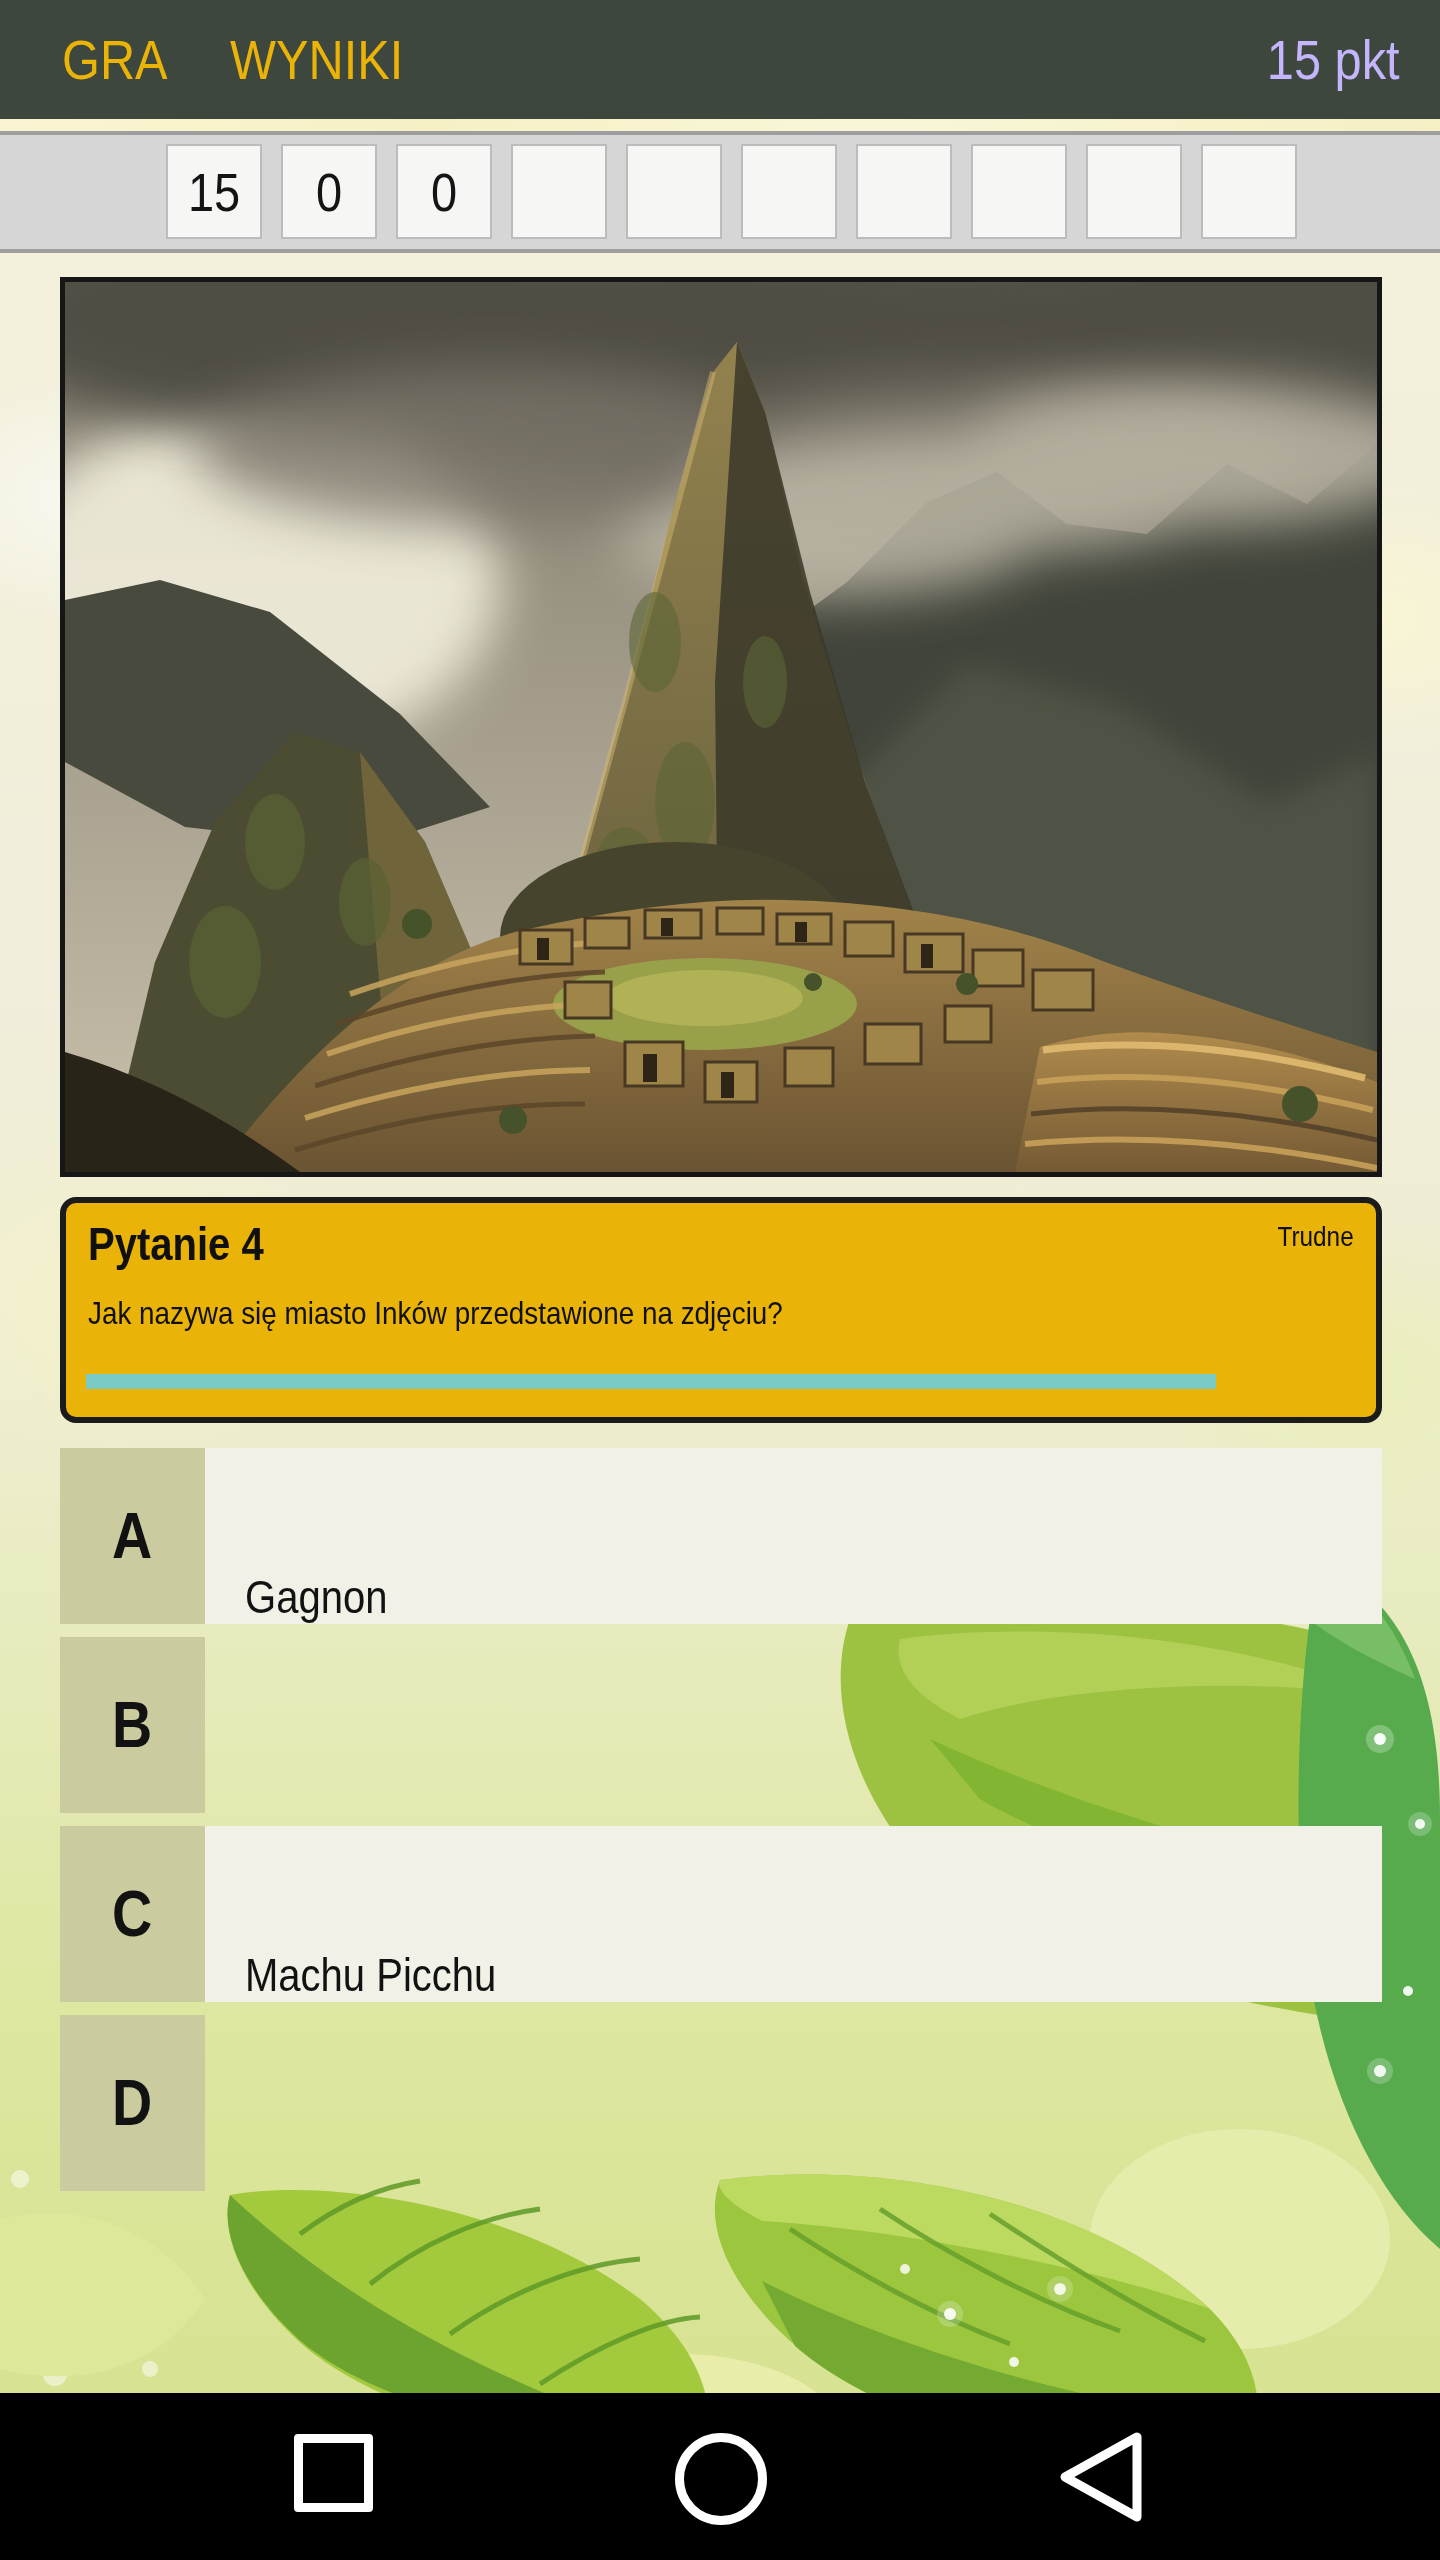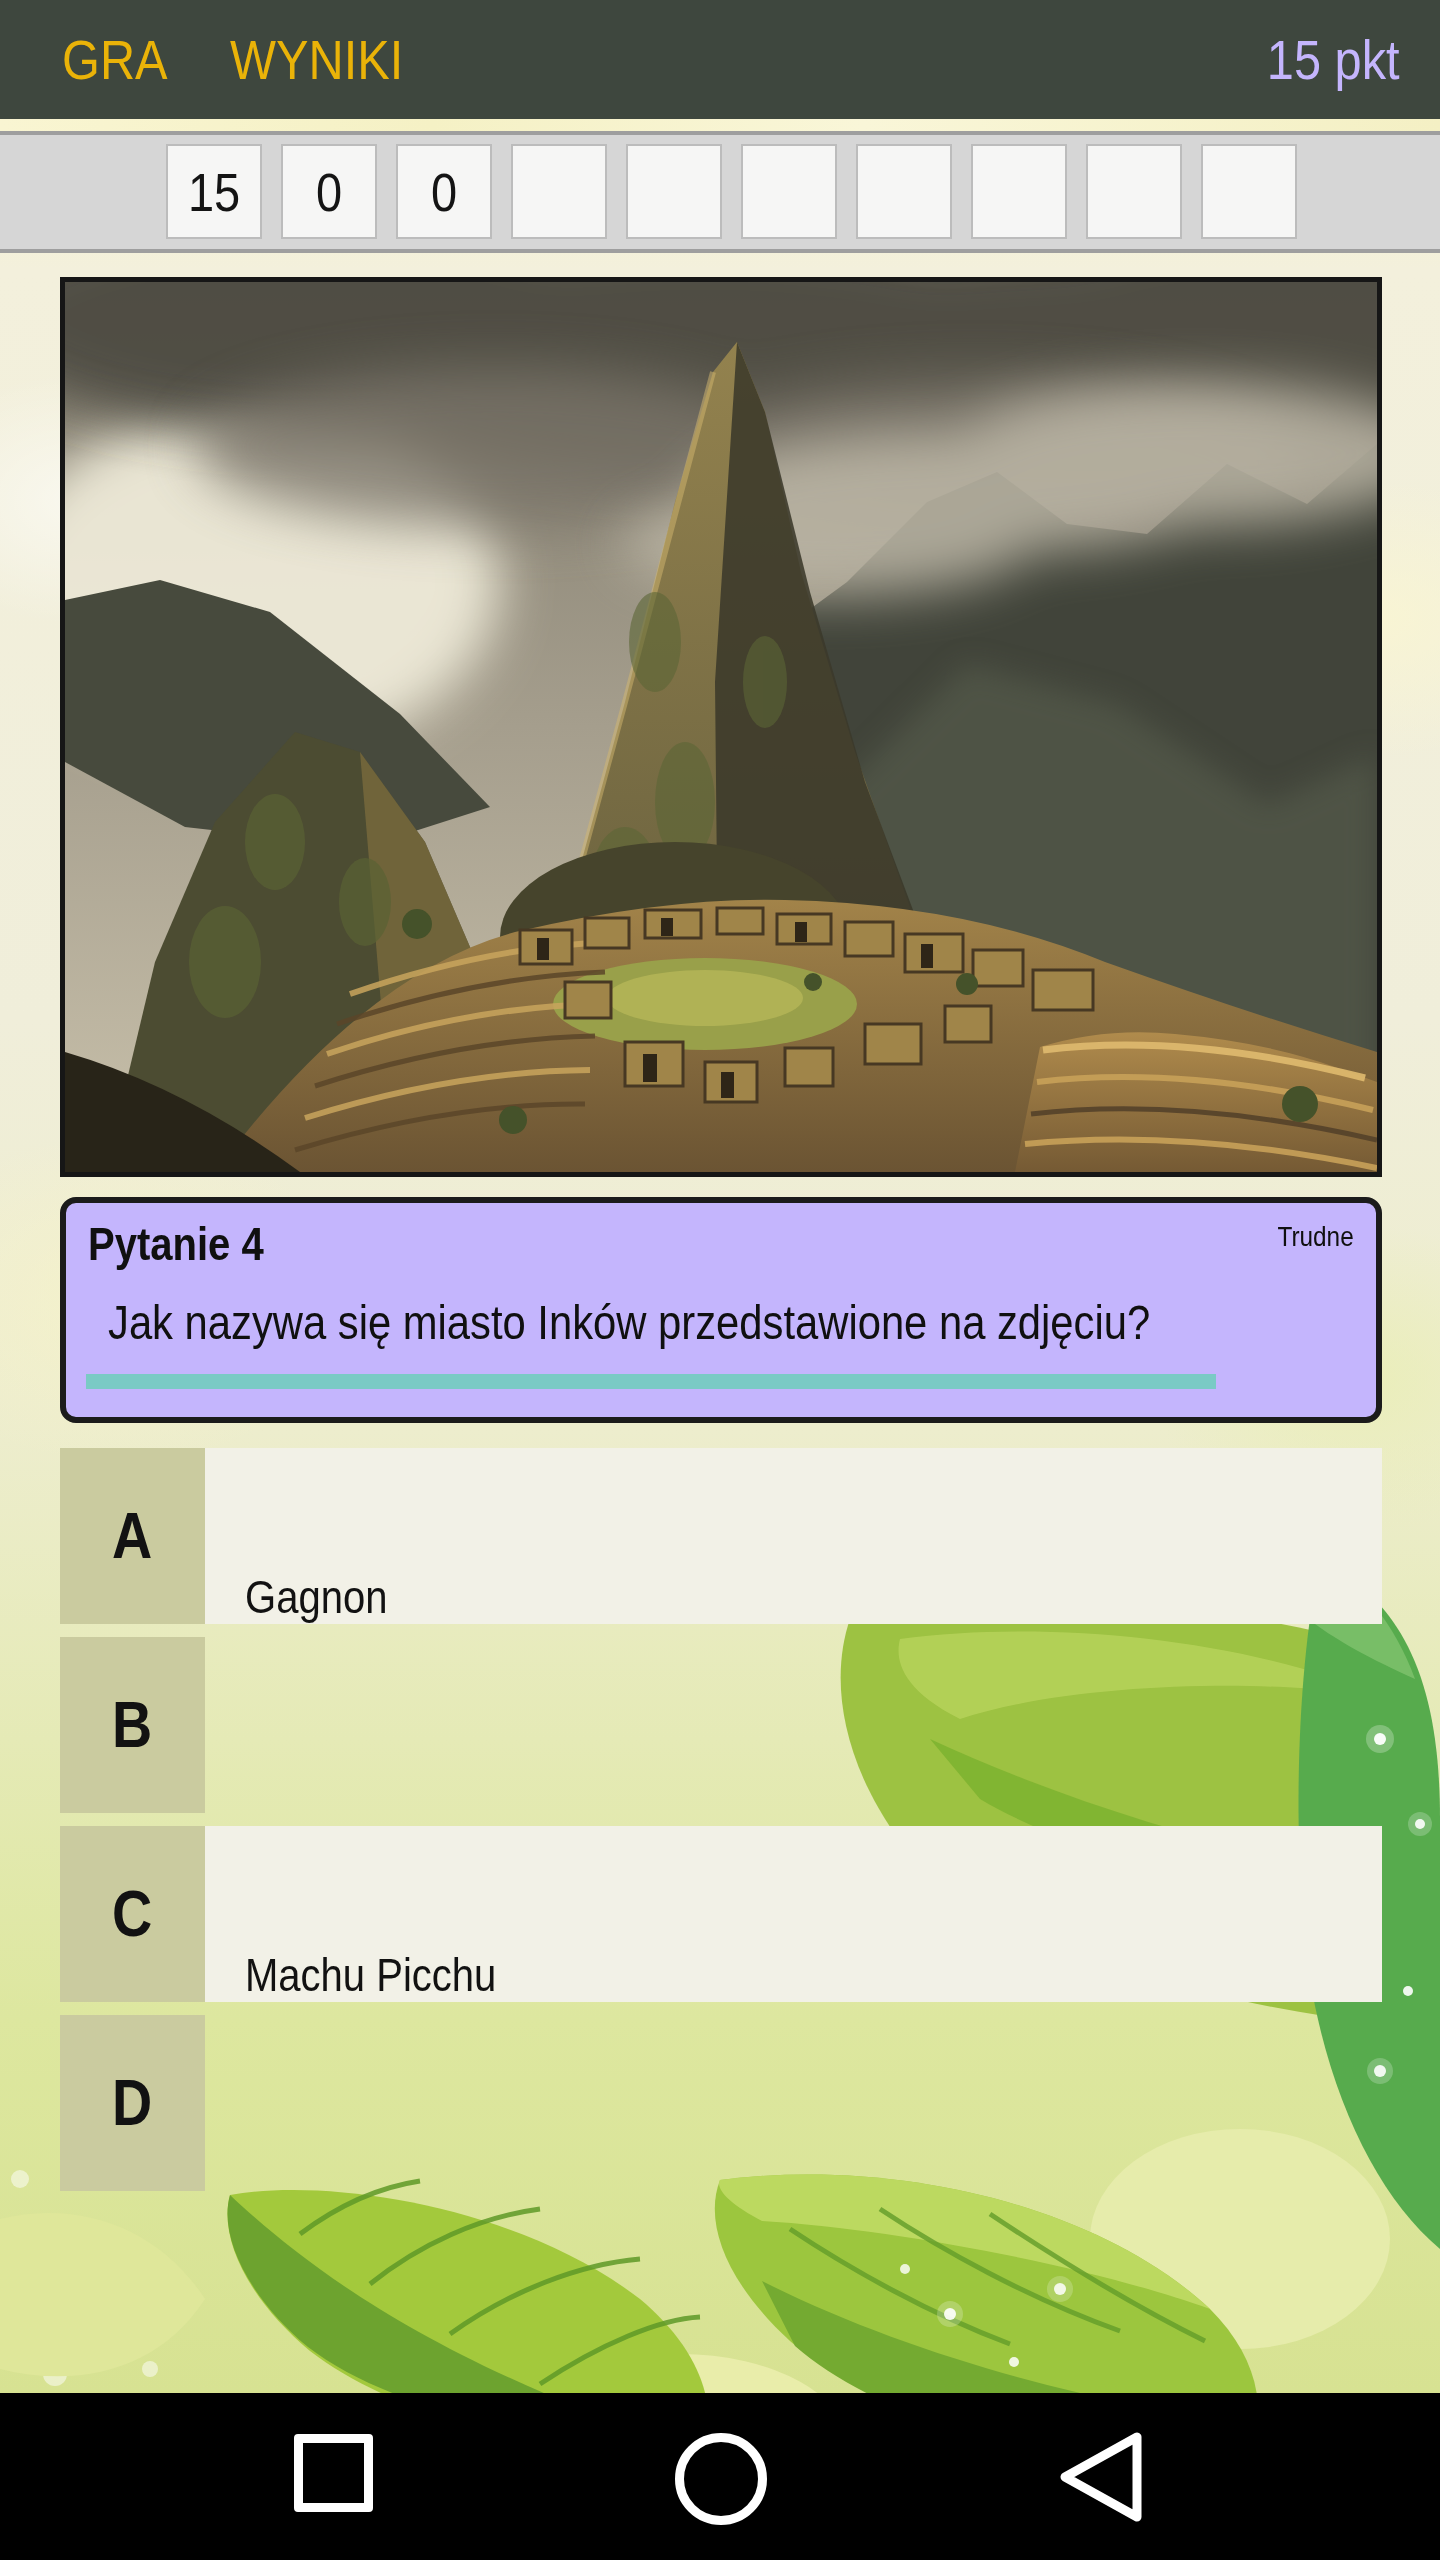--- a/index.html
+++ b/index.html
@@ -38,24 +38,24 @@
         #ededcd 1310px,#e5eab6 1620px,#dde79f 1900px,#d7e292 2274px);}
   .mainbg svg{position:absolute;left:0;top:0;}
 
   
   .photo{position:absolute;left:60px;top:277px;width:1322px;height:900px;box-sizing:border-box;
     border:5px solid #161616;z-index:10;background:#6e6a5c;}
   .photo svg{display:block;width:1312px;height:890px;}
 
   
   .qcard{position:absolute;left:60px;top:1197px;width:1322px;height:226px;box-sizing:border-box;
-    background:#c4b5fd;border:6px solid #1b1b1b;border-radius:16px;z-index:10;}
+    background:#eab308;border:6px solid #1b1b1b;border-radius:16px;z-index:10;}
   .qtitle{position:absolute;left:22px;top:14px;font-size:46px;font-weight:bold;color:#101010;}
   .qdiff{position:absolute;right:22px;top:18px;font-size:28px;color:#101010;}
-  .qtext{position:absolute;left:22px;top:92px;font-size:48px;color:#101010;margin-left:20px;}
+  .qtext{position:absolute;left:22px;top:92px;font-size:32px;color:#101010;}
   .timer-track{position:absolute;left:20px;bottom:28px;width:1270px;height:15px;}
   .timer-fill{height:15px;background:#7acac5;}
 
   
   .answer{position:absolute;left:60px;width:1322px;height:176px;z-index:10;display:flex;cursor:pointer;}
   .ans-a{top:1448px;} .ans-b{top:1637px;} .ans-c{top:1826px;} .ans-d{top:2015px;}
   .letter{width:145px;height:176px;background:#cacb9f;flex:none;display:flex;
     align-items:center;justify-content:center;font-size:64px;font-weight:bold;color:#121212;}
   .atext{flex:1;background:#f2f1e7;display:flex;align-items:flex-end;
     padding-left:40px;font-size:46px;color:#121212;}

